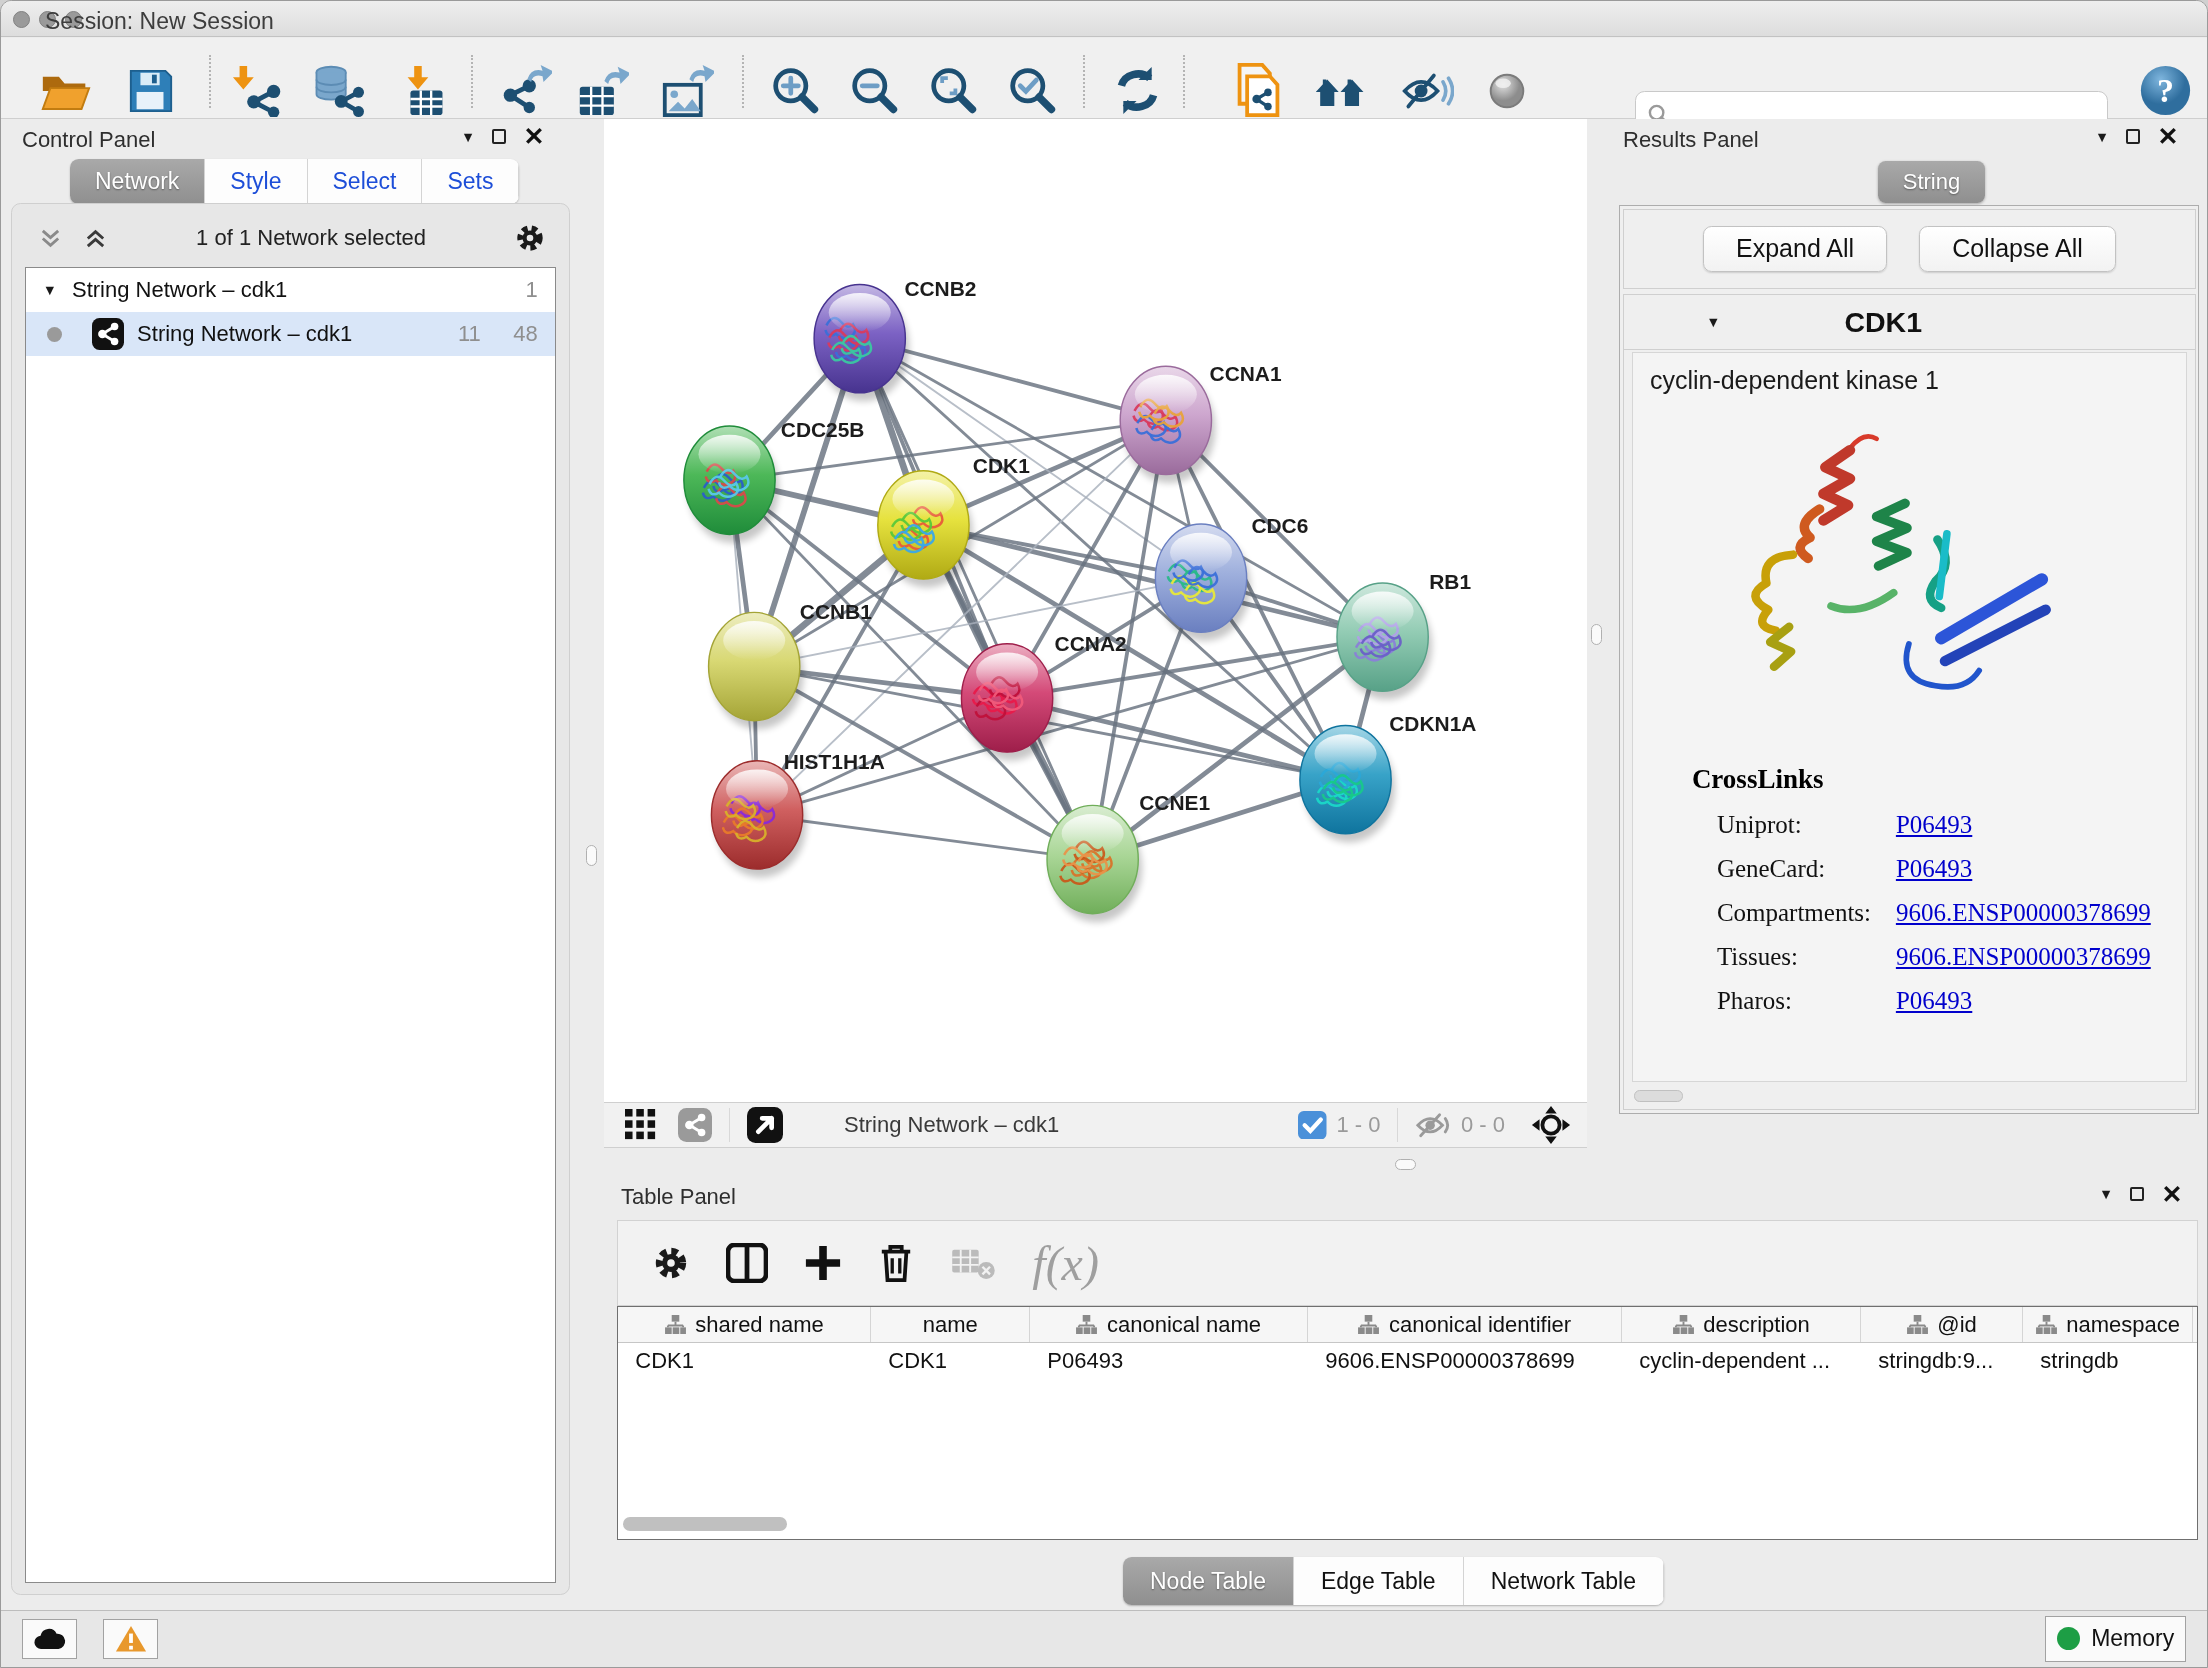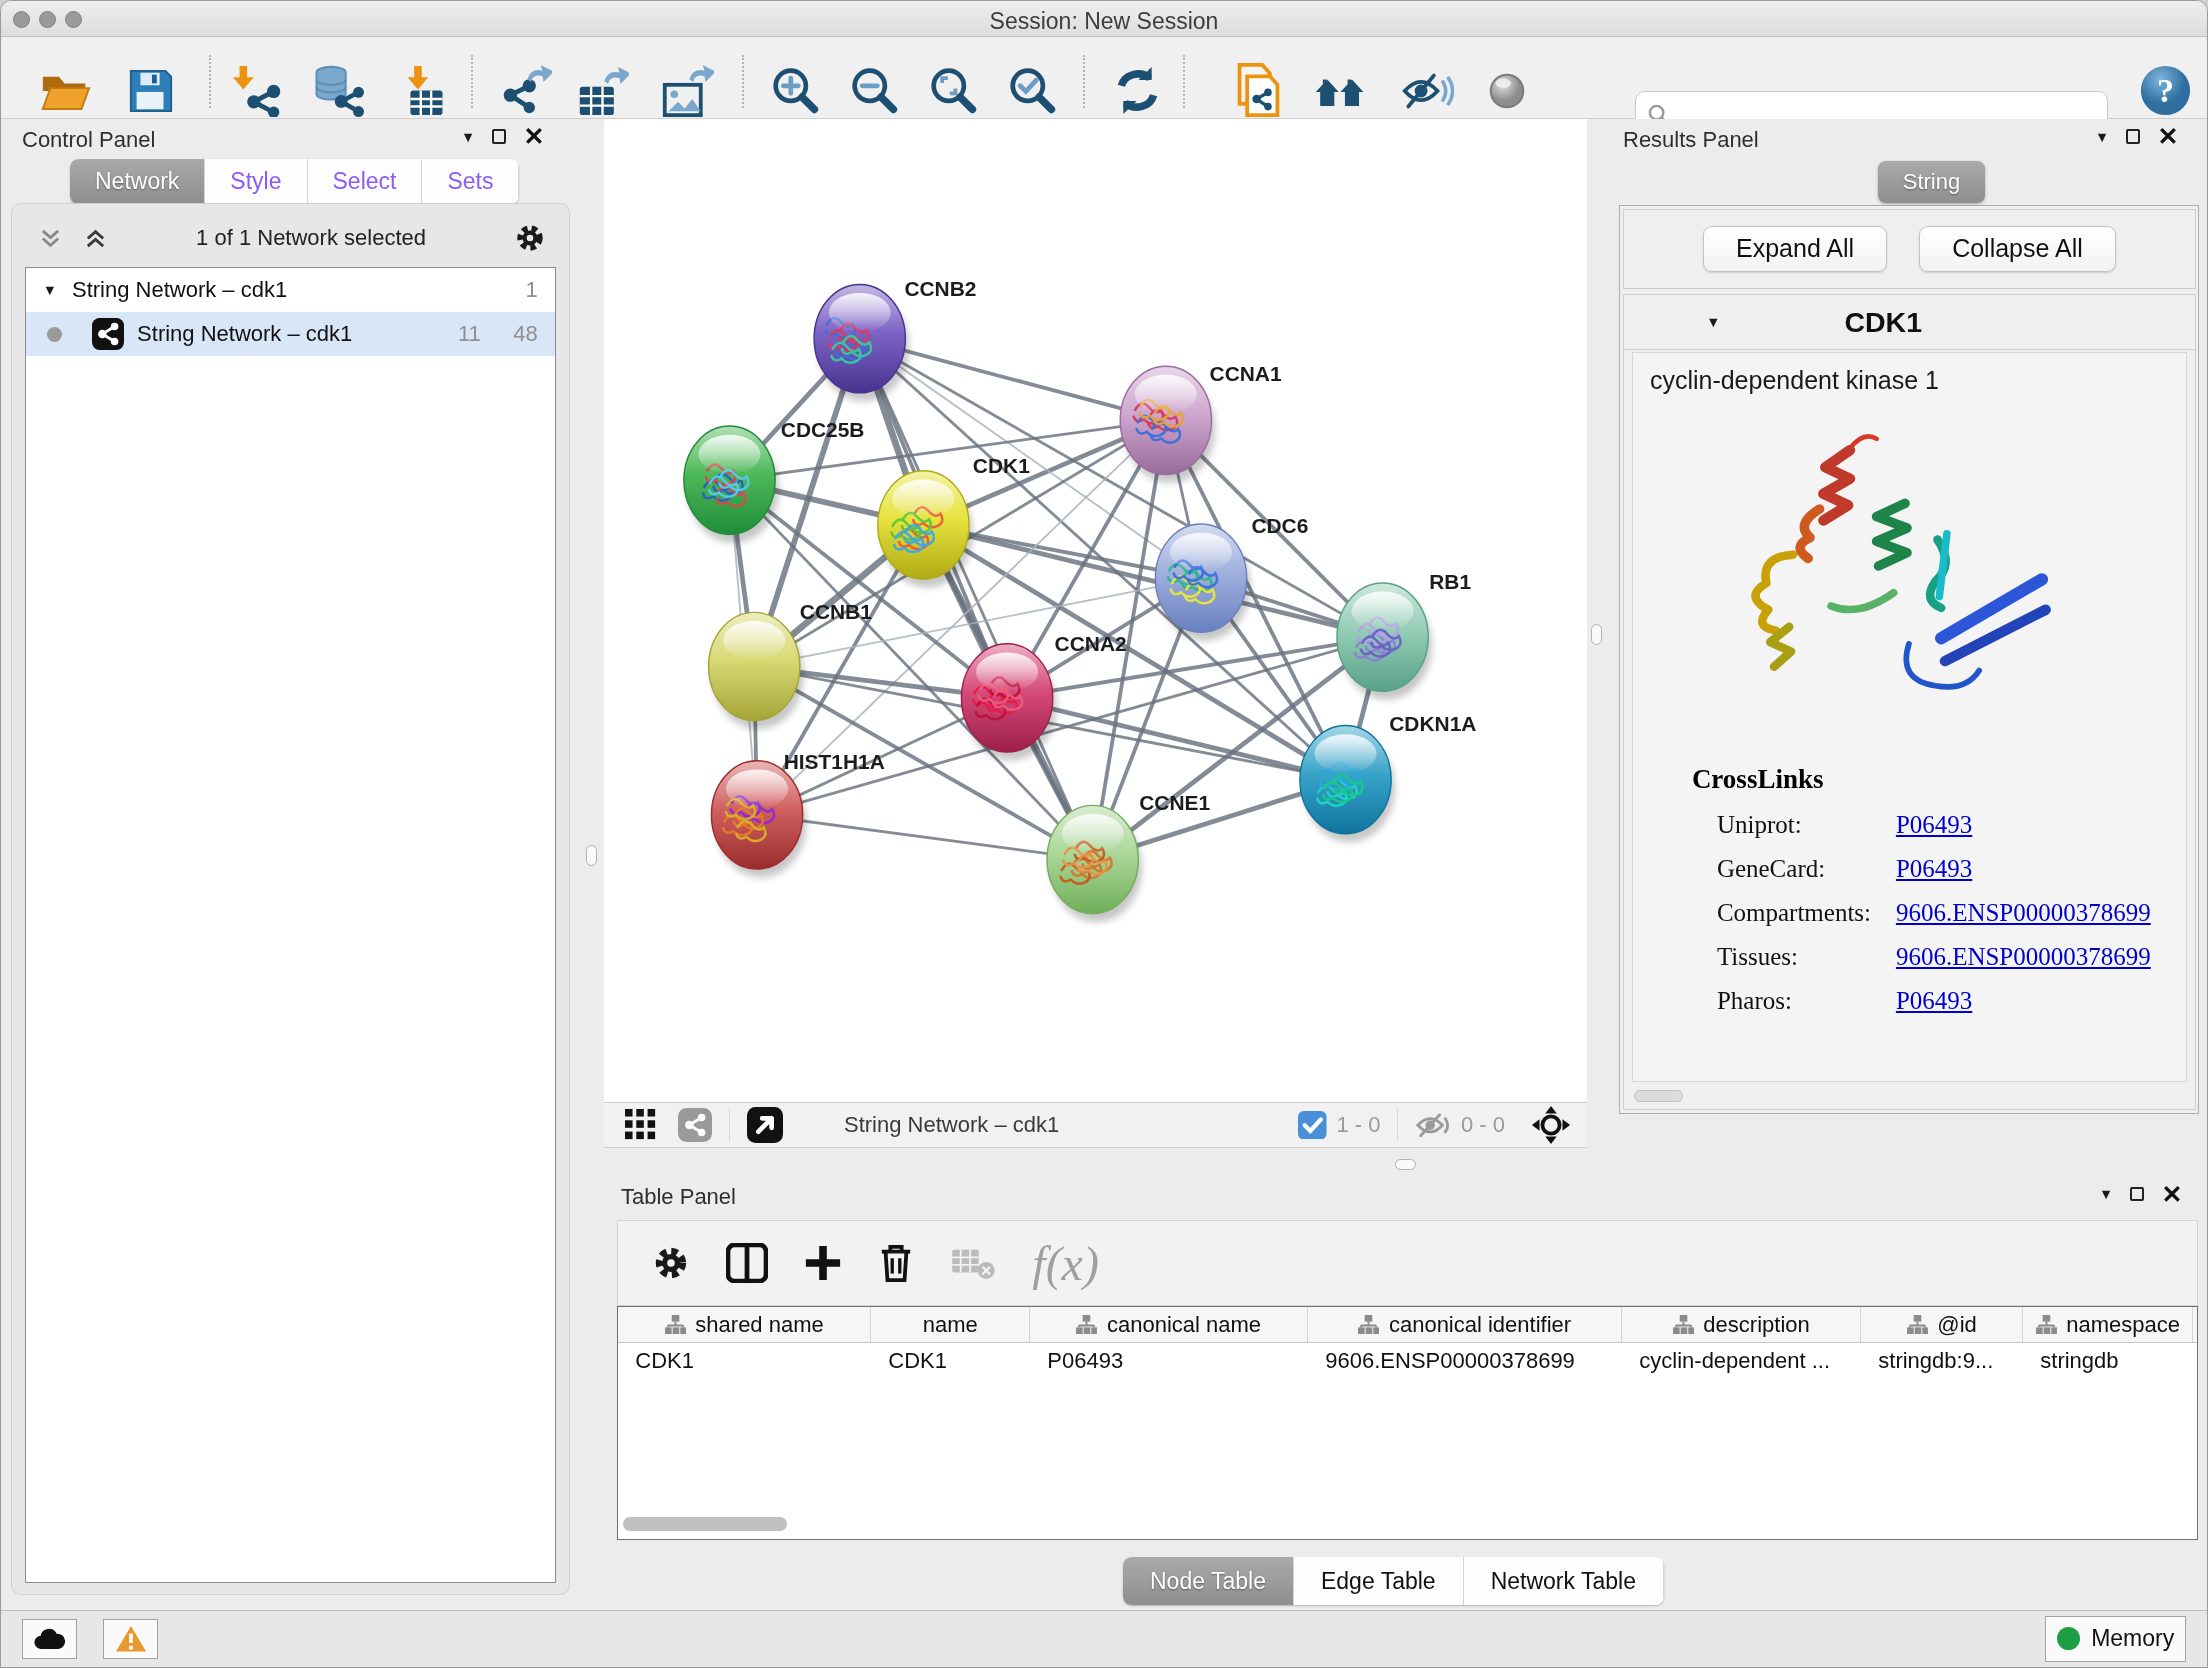--- a/index.html
+++ b/index.html
@@ -6,21 +6,21 @@
   html,body { width:2208px; height:1668px; }
   body { font-family:"Liberation Sans", sans-serif; background:#d0d0d0; }
   .window { position:relative; width:2208px; height:1668px; background:#ececec;
             border-radius:11.4px 11.4px 0 0; overflow:hidden; border:1px solid #9a9a9a; }
 
   
   .titlebar { position:absolute; left:0; top:0; width:100%; height:36px;
               background:linear-gradient(#eeeeee,#dddddd); border-bottom:1px solid #c2c2c2; }
   .traffic { position:absolute; top:9.5px; width:17px; height:17px; border-radius:50%;
              background:#9a9a9a; border:1px solid #818181; }
-  .title-text { position:absolute; width:100%; text-align:center; top:6.7px; font-size:23px; color:#3d3d3d; }
+  .title-text { position:absolute; width:100%; text-align:left; top:6.7px; font-size:23px; color:#3d3d3d;padding-left:44px; }
 
   
   .toolbar { position:absolute; left:0; top:37px; width:100%; height:81px; background:#f0f0f0;
              border-bottom:1px solid #cfcfcf; }
   .tb-icon { position:absolute; top:49px; width:53px; height:53px; margin-top:-23px;
              display:flex; align-items:center; justify-content:center; cursor:pointer; }
   .tb-sep { position:absolute; top:17px; height:53px; width:0;
             border-left:2.9px dotted #b4b4b4; }
   .searchbox { position:absolute; left:1634px; top:53px; width:473px; height:48px; background:#fff;
                border:1.9px solid #c9c9c9; border-radius:9.5px; display:flex; align-items:center; padding-left:11.4px; }
@@ -31,21 +31,21 @@
   .panel-ctrl { display:flex; gap:17px; align-items:center; position:absolute; }
   .pc-min { font-size:16px; color:#222; }
   .pc-max { width:14.3px; height:14.3px; border:2.4px solid #222; border-radius:1.9px; display:inline-block; }
   .pc-close { font-size:25px; font-weight:bold; color:#111; line-height:14.3px; }
 
   
   .control-panel { position:absolute; left:0; top:118px; width:578px; height:1491px; background:#ececec; }
   .cp-tabs { position:absolute; left:69px; top:40px; height:45px; display:flex;
              border-radius:8.6px; overflow:hidden; box-shadow:0 1px 1.9px rgba(0,0,0,.25); }
   .cp-tab { padding:0 25px; display:flex; align-items:center; font-size:23px; background:#fdfdfd;
-            border-right:1px solid #d4d4d4; color:#8b5cf6; cursor:pointer; }
+            border-right:1px solid #d4d4d4; color:#1d4ed8; cursor:pointer; }
   .cp-tab.active { background:linear-gradient(#a9a9a9,#8f8f8f); color:#fff; text-shadow:0 1px 1.9px rgba(0,0,0,.4); }
   .cp-body { position:absolute; left:9.5px; top:84px; width:559px; height:1392px; background:#e7e7e7;
              border:1px solid #cfcfcf; border-radius:9.5px; }
   .cp-statusrow { position:absolute; left:13.3px; top:13.3px; right:13.3px; height:42px; display:flex; align-items:center;gap:7px; }
   .cp-list { position:absolute; left:13.3px; top:63px; width:531px; height:1316px; background:#fff;
              border:1.9px solid #8a8a8a; }
   .tree-row { position:relative; height:44px; display:flex; align-items:center; font-size:22px; color:#111; }
   .tree-row.selected { background:#d9e6f8; }
   .tree-num { position:absolute; font-size:22px; color:#8f8f8f; }
 

